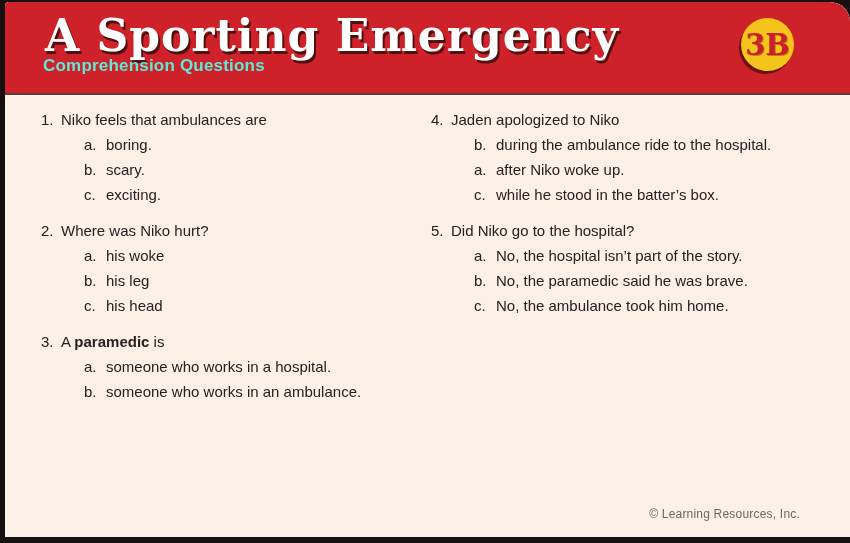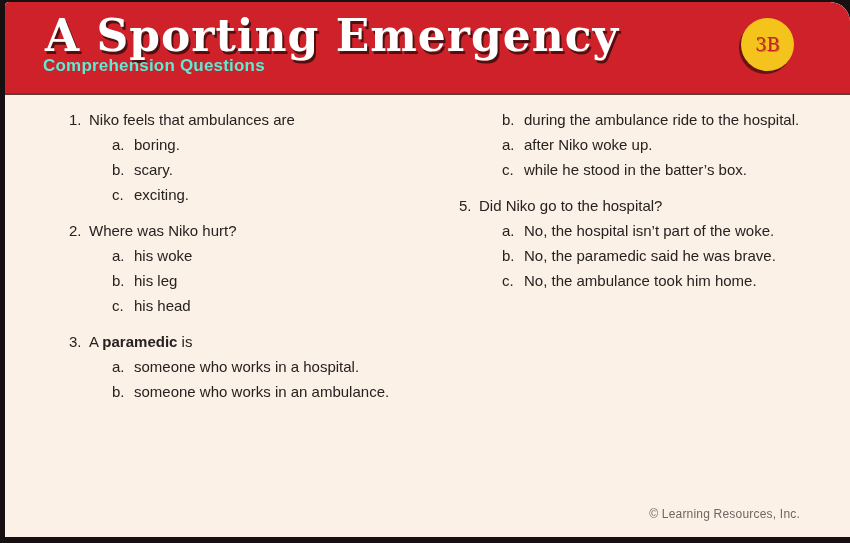--- a/index.html
+++ b/index.html
@@ -67,37 +67,36 @@
     height: 53px;
     border-radius: 50%;
     background: #f4c41c;
     box-shadow: -2px 3px 0 rgba(40, 10, 8, 0.6);
     display: flex;
     align-items: center;
     justify-content: center;
   }
   .badge-text {
     font-family: "DejaVu Serif", serif;
-    font-weight: normal;
-    font-size: 18px;
+    font-weight: bold;
+    font-size: 29px;
     color: #c9202a;
     text-shadow: 1px 1px 0 rgba(120, 20, 15, 0.4);
   }
   
   .content {
     position: absolute;
     left: 0;
     top: 93px;
     right: 0;
     bottom: 0;
   }
   .col {
     position: absolute;
     top: 12px;
-    margin-left: 28px;
   }
   .col-1 { left: 36px; width: 370px; }
   .col-2 { left: 426px; width: 400px; }
   .question { margin-bottom: 11px; }
   .q-line, .opt {
     font-size: 15px;
     line-height: 25px;
     color: #272120;
     white-space: nowrap;
   }
@@ -156,28 +155,29 @@
           <div class="q-line"><span class="q-num">3.</span><span class="q-text"><span>A </span><b>paramedic</b><span> is</span></span></div>
           <div class="opt"><span class="o-letter">a.</span><span class="o-text">someone who works in a hospital.</span></div>
           <div class="opt"><span class="o-letter">b.</span><span class="o-text">someone who works in an ambulance.</span></div>
         </div>
 
       </div>
 
       <div class="col col-2">
 
         <div class="question">
+          <div class="q-line"><span class="q-num">4.</span><span class="q-text"><span>Jaden apologized to Niko</span><b></b><span></span></span></div>
           <div class="opt"><span class="o-letter">b.</span><span class="o-text">during the ambulance ride to the hospital.</span></div>
           <div class="opt"><span class="o-letter">a.</span><span class="o-text">after Niko woke up.</span></div>
           <div class="opt"><span class="o-letter">c.</span><span class="o-text">while he stood in the batter’s box.</span></div>
         </div>
 
         <div class="question">
           <div class="q-line"><span class="q-num">5.</span><span class="q-text"><span>Did Niko go to the hospital?</span><b></b><span></span></span></div>
-          <div class="opt"><span class="o-letter">a.</span><span class="o-text">No, the hospital isn’t part of the woke.</span></div>
+          <div class="opt"><span class="o-letter">a.</span><span class="o-text">No, the hospital isn’t part of the story.</span></div>
           <div class="opt"><span class="o-letter">b.</span><span class="o-text">No, the paramedic said he was brave.</span></div>
           <div class="opt"><span class="o-letter">c.</span><span class="o-text">No, the ambulance took him home.</span></div>
         </div>
 
       </div>
 
       <div class="copyright">© Learning Resources, Inc.</div>
     </div>
 
   </div>

